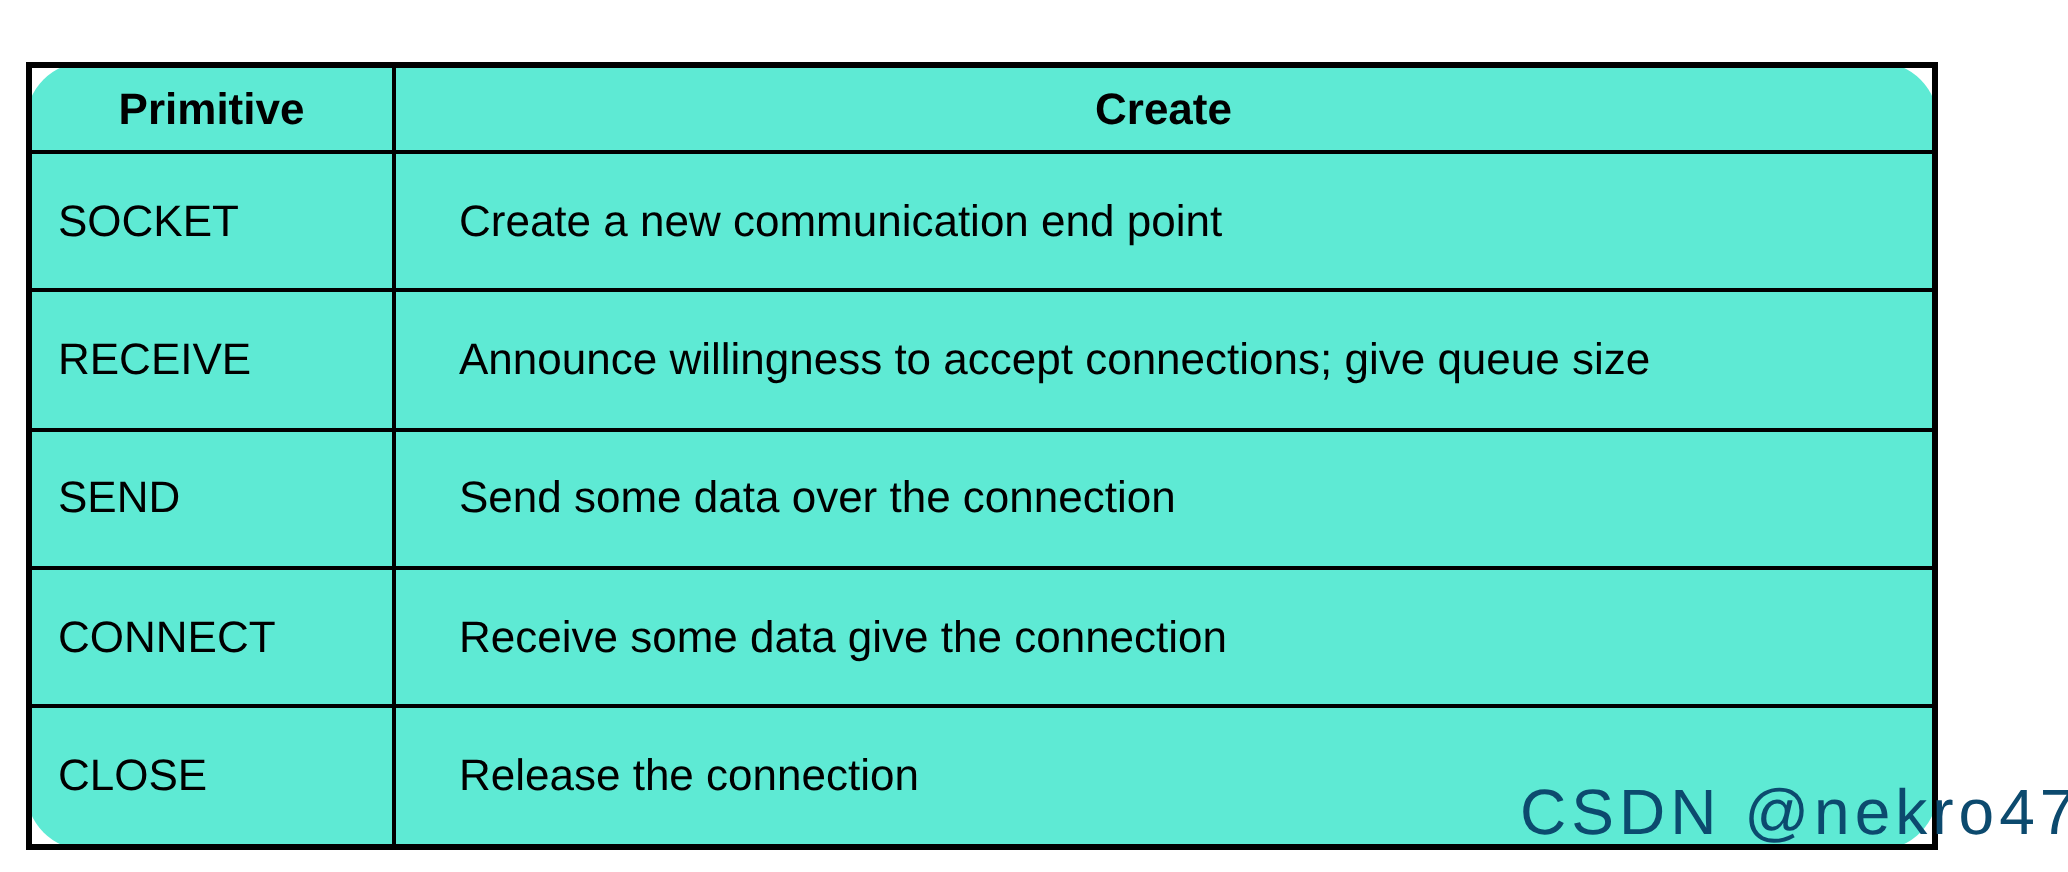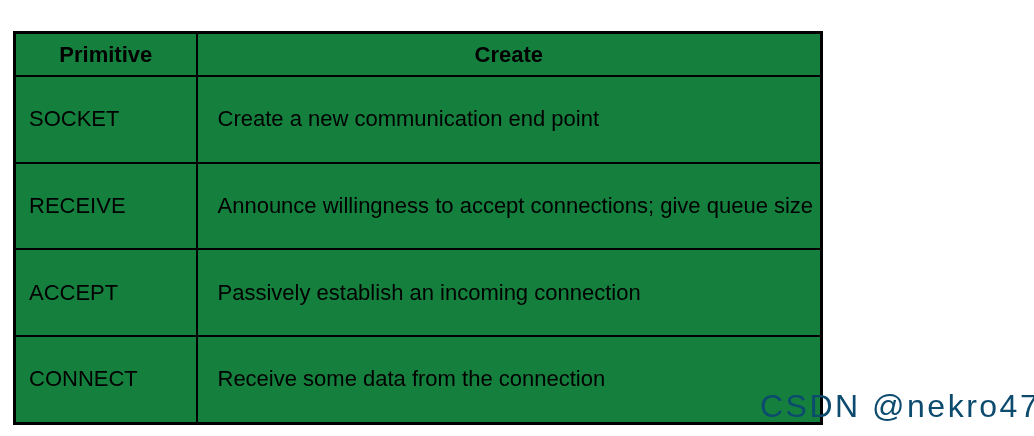--- a/index.html
+++ b/index.html
@@ -8,40 +8,41 @@
     height: 436px;
     background: #ffffff;
     position: relative;
     overflow: hidden;
     font-family: "Liberation Sans", sans-serif;
   }
   .prim-table {
     position: absolute;
     left: 13px;
     top: 31px;
-    width: 810px;
+    width: 956px;
     height: 394px;
     border-collapse: collapse;
     table-layout: fixed;
-    background: #15803d;
+    background: #5eead4;
+    border-radius: 30px;
   }
   .prim-table { border: 3px solid #000000; }
   .prim-table th, .prim-table td { border: 2px solid #000000; }
   .prim-table th, .prim-table td {
     font-size: 22px;
     color: #000000;
     height: 41px;
     padding: 0;
     vertical-align: middle;
     white-space: nowrap;
     overflow: hidden;
   }
   .prim-table th { font-weight: bold; text-align: center; }
   td.col-primitive { text-align: left; padding-left: 13px; margin-left: 28px; }
-  td.col-meaning  { text-align: left; padding-left: 20px; }
+  td.col-meaning  { text-align: left; padding-left: 32px; }
   col.c1 { width: 182px; }
   .watermark {
     position: absolute;
     left: 732px;
     top: 388px;
     font-size: 32px;
     letter-spacing: 2.5px;
     color: #0c4a6e;
     white-space: nowrap;
     z-index: 5;
@@ -68,28 +69,32 @@
     <td class="col-primitive">SOCKET</td>
     <td class="col-meaning">Create a new communication end point</td>
   </tr>
 
 
   <tr>
     <td class="col-primitive">RECEIVE</td>
     <td class="col-meaning">Announce willingness to accept connections; give queue size</td>
   </tr>
 
-  <tr>
-    <td class="col-primitive">ACCEPT</td>
-    <td class="col-meaning">Passively establish an incoming connection</td>
-  </tr>
-
 
 
   <tr>
-    <td class="col-primitive">CONNECT</td>
-    <td class="col-meaning">Receive some data from the connection</td>
+    <td class="col-primitive">SEND</td>
+    <td class="col-meaning">Send some data over the connection</td>
   </tr>
 
+  <tr>
+    <td class="col-primitive">CONNECT</td>
+    <td class="col-meaning">Receive some data give the connection</td>
+  </tr>
+
+  <tr>
+    <td class="col-primitive">CLOSE</td>
+    <td class="col-meaning">Release the connection</td>
+  </tr>
 </tbody>
 </table>
 
 <div class="watermark">CSDN @nekro476</div>
 
 </body></html>

